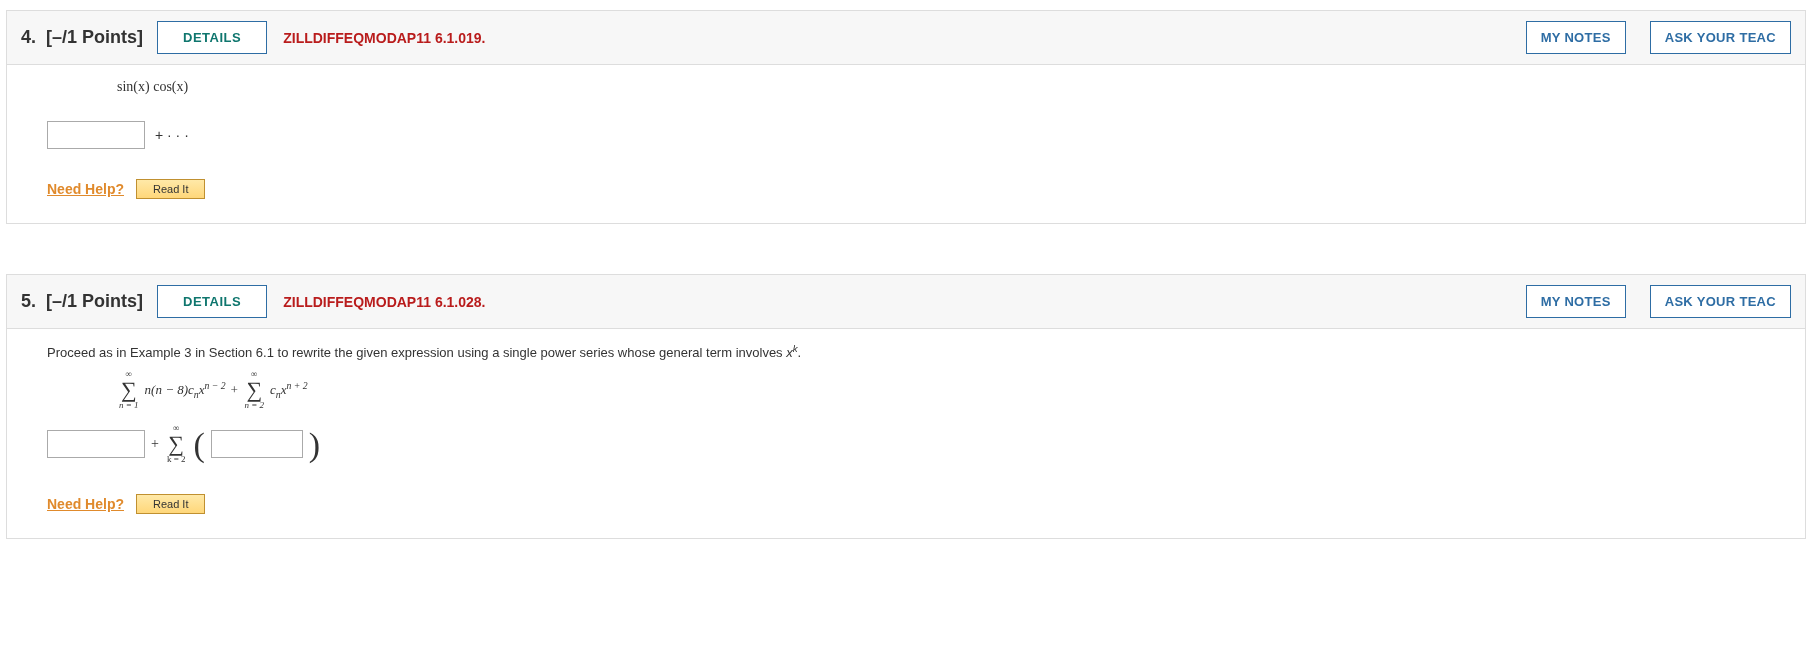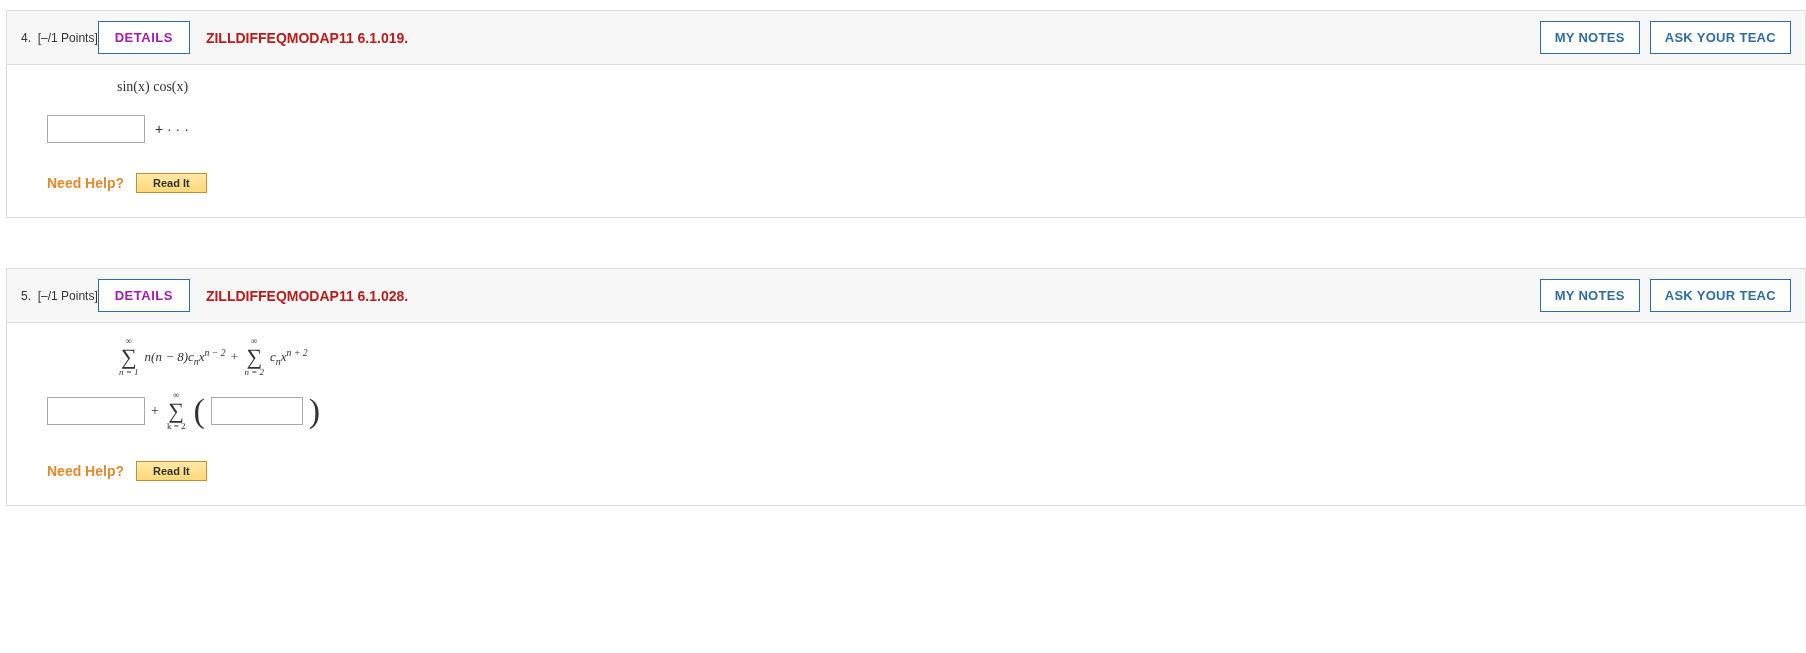--- a/index.html
+++ b/index.html
@@ -17,44 +17,45 @@
   }
   .q-header {
     display: flex;
     align-items: center;
     background: #f7f7f7;
     border-bottom: 1px solid #ddd;
     padding: 10px 14px;
     position: relative;
   }
   .q-number {
-    font-weight: normal;
-    font-size: 12px;
+    font-weight: bold;
+    font-size: 18px;
+    margin-right: 14px;
     white-space: pre;
   }
   .details-btn {
     border: 1px solid #2e6da4;
     background: #fff;
-    color: #a21caf;
-    font-weight: bold;
-    font-size: 13px;
-    padding: 8px 16px;
+    color: #0f766e;
+    font-weight: bold;
+    font-size: 13px;
+    padding: 8px 25px;
     margin-right: 16px;
     cursor: pointer;
     letter-spacing: 0.5px;
   }
   .q-code {
     font-weight: bold;
     font-size: 14px;
     color: #b91c1c;
   }
   .right-buttons {
     margin-left: auto;
     display: flex;
-    gap: 10px;
+    gap: 24px;
     align-items: center;
   }
   .right-btn {
     border: 1px solid #2e6da4;
     background: #fff;
     color: #2e6da4;
     font-weight: bold;
     font-size: 13px;
     padding: 8px 14px;
     cursor: pointer;
@@ -68,21 +69,21 @@
     font-size: 13px;
     color: #333;
     margin-bottom: 10px;
   }
   .prompt-line .ref-link {
     color: #1a6fb3;
   }
   .math-expr {
     margin-left: 70px;
     font-size: 14px;
-    margin-bottom: 20px;
+    margin-bottom: 26px;
     font-family: 'Times New Roman', serif;
   }
   .answer-row {
     display: flex;
     align-items: center;
     margin-bottom: 30px;
   }
   .answer-input {
     border: 1px solid #aaa;
     width: 88px;
@@ -96,26 +97,27 @@
   }
   .need-help-row {
     display: flex;
     align-items: center;
     gap: 12px;
   }
   .need-help-label {
     color: #e08a2c;
     font-weight: bold;
     font-size: 14px;
+    text-decoration: underline;
   }
   .read-it-btn {
     background: linear-gradient(#ffe9a8, #ffd77a);
     border: 1px solid #c09030;
     font-size: 11px;
-    font-weight: bold;
+    font-weight: normal;
     padding: 3px 16px;
     cursor: pointer;
     color: #333;
   }
   
   .sum-block {
     display: inline-flex;
     flex-direction: column;
     align-items: center;
     font-family: 'Times New Roman', serif;
@@ -185,20 +187,23 @@
   <div class="q-header">
     <span class="q-number"><span>5.</span>  <span>[–/1 Points]</span></span>
     <button class="details-btn">DETAILS</button>
     <span class="q-code">ZILLDIFFEQMODAP11 6.1.028.</span>
     <div class="right-buttons">
       <button class="right-btn">MY NOTES</button>
       <button class="right-btn">ASK YOUR TEAC</button>
     </div>
   </div>
   <div class="q-body">
+    <div class="prompt-line">
+      <span>Proceed as in Example 3 in Section 6.1 to rewrite the given expression using a single power series whose general term involves </span><i>x</i><sup><i>k</i></sup><span>.</span>
+    </div>
 
     <div class="series-line">
       <span class="sum-block">
         <span class="sum-top">∞</span>
         <span class="sum-sigma">∑</span>
         <span class="sum-bot">n = 1</span>
       </span>
       <span>
         <span>n(n − 8)c</span><sub>n</sub><span>x</span><sup>n − 2</sup>
       </span>

